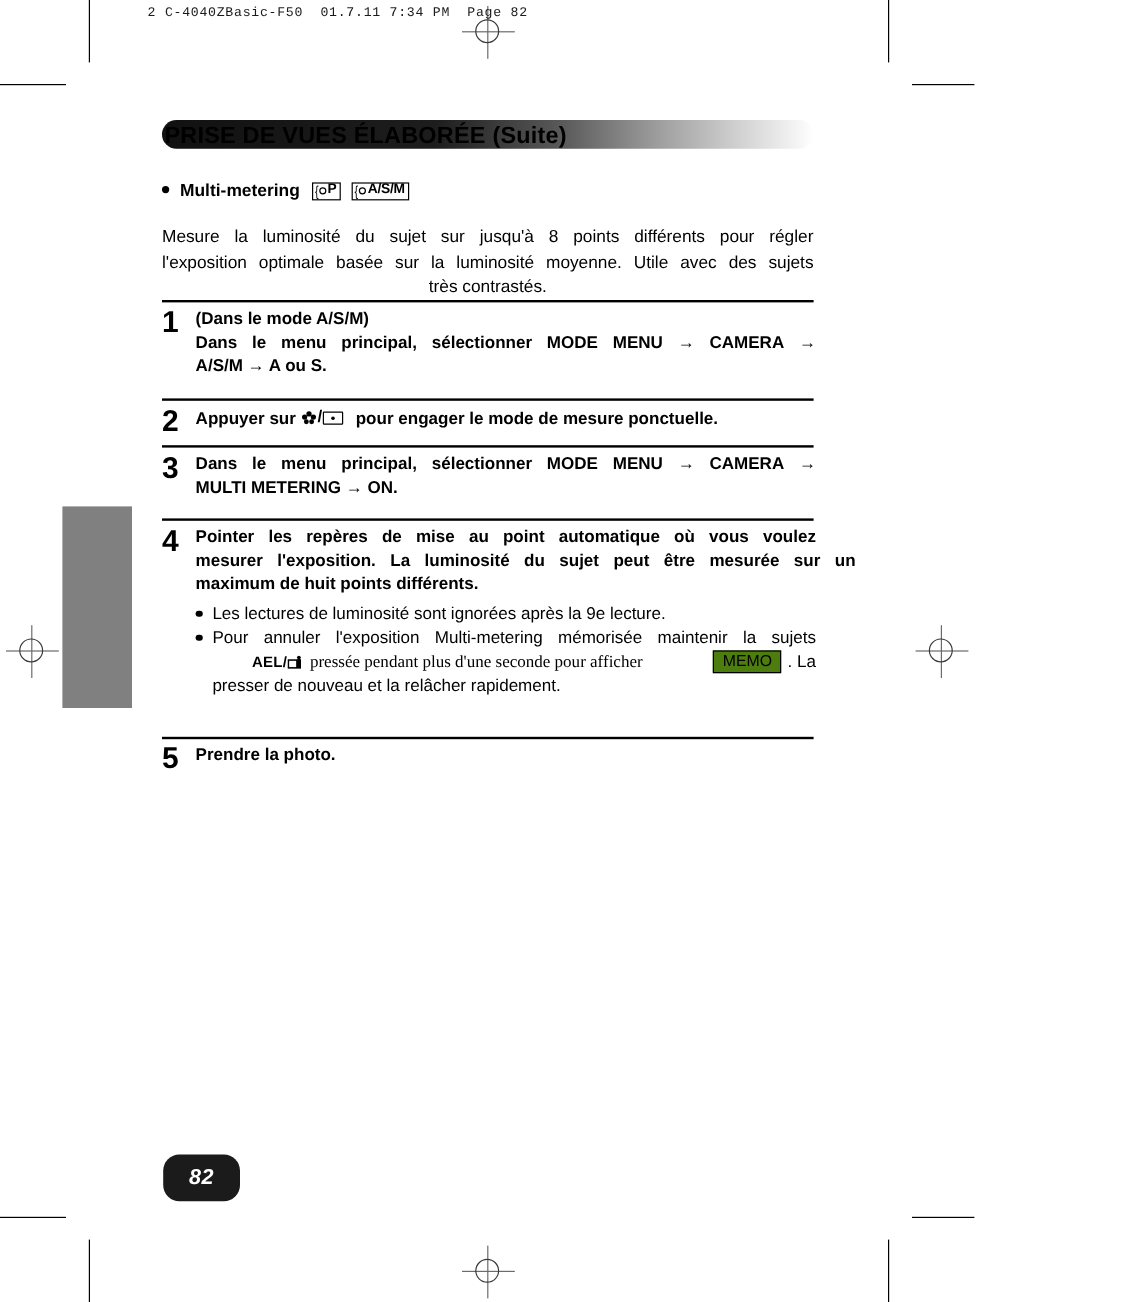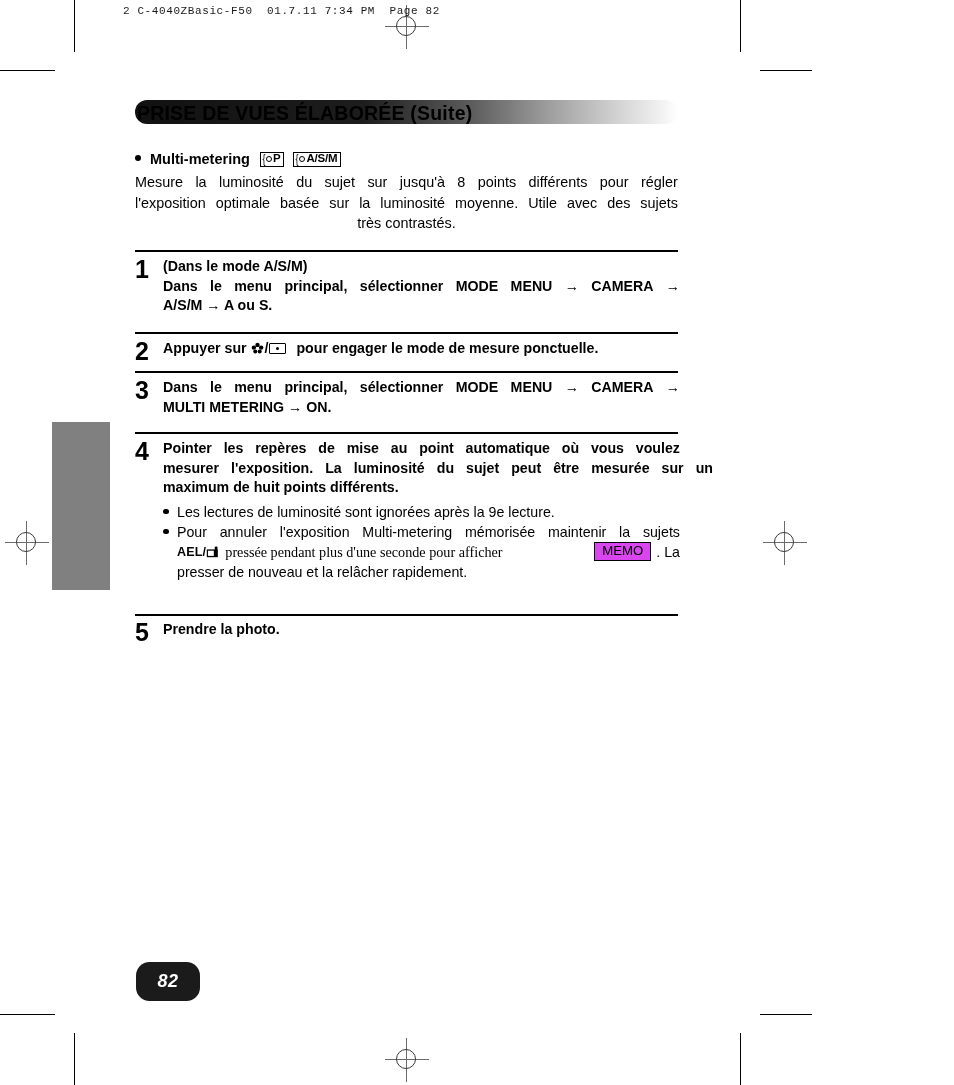--- a/index.html
+++ b/index.html
@@ -133,21 +133,21 @@
     border: 1.3px solid #000;
     border-radius: 50%;
     box-sizing: border-box;
     margin: 0 1px 0 0;
   }
   .mode-badge .lbl { letter-spacing: -0.2px; }
 
   .intro {
     position: absolute;
     left: 135px;
-    top: 172px;
+    top: 188px;
     width: 543px;
     font-size: 14.4px;
     line-height: 20.5px;
     text-align: justify;
   }
   .intro .last { text-align: center; }
 
   
   .rule {
     position: absolute;
@@ -249,21 +249,21 @@
     width: 13px; height: 12px;
     vertical-align: -2px;
   }
   .memo-box {
     display: inline-block;
     border: 1.4px solid #000;
     padding: 0px 7px 1px 7px;
     font-size: 13.2px;
     line-height: 16px;
     vertical-align: 0px;
-    background: #d946ef;
+    background: #4d7c0f;
   }
 
   
   .page-number {
     position: absolute;
     left: 136px;
     top: 962px;
     width: 64px;
     height: 39px;
     border-radius: 13.5px;
@@ -471,21 +471,21 @@
       <span class="just" style="display:flex; justify-content:space-between;">
           <span>Pour</span>
           <span>annuler</span>
           <span>l'exposition</span>
           <span>Multi-metering</span>
           <span>mémorisée</span>
           <span>maintenir</span>
           <span>la</span>
           <span>sujets</span>
         </span>
-      <div class="subline" style="padding-left:0; display:flex; align-items:center; justify-content:space-between; flex-wrap:nowrap;">
+      <div class="subline" style="padding-left:0; display:flex; align-items:center; justify-content:space-between; flex-wrap:nowrap;margin-left:33px;">
         <span style="display:inline-flex; align-items:center;">
           <span class="ael-label">AEL/</span>
           <svg class="print-icon" viewBox="0 0 20 18">
             <rect x="1.2" y="5" width="17" height="12" fill="#000"></rect>
             <rect x="3" y="7" width="9" height="8" fill="#fff"></rect>
             <path d="M13.6 1 L17.4 1 L17.4 7 L13.6 7 Z" fill="#000"></path>
             <path d="M15.5 0.2 L18.4 3.2 L12.6 3.2 Z" fill="#000"></path>
             <rect x="14.4" y="2.6" width="2.2" height="4.2" fill="#000"></rect>
           </svg>
         </span>

